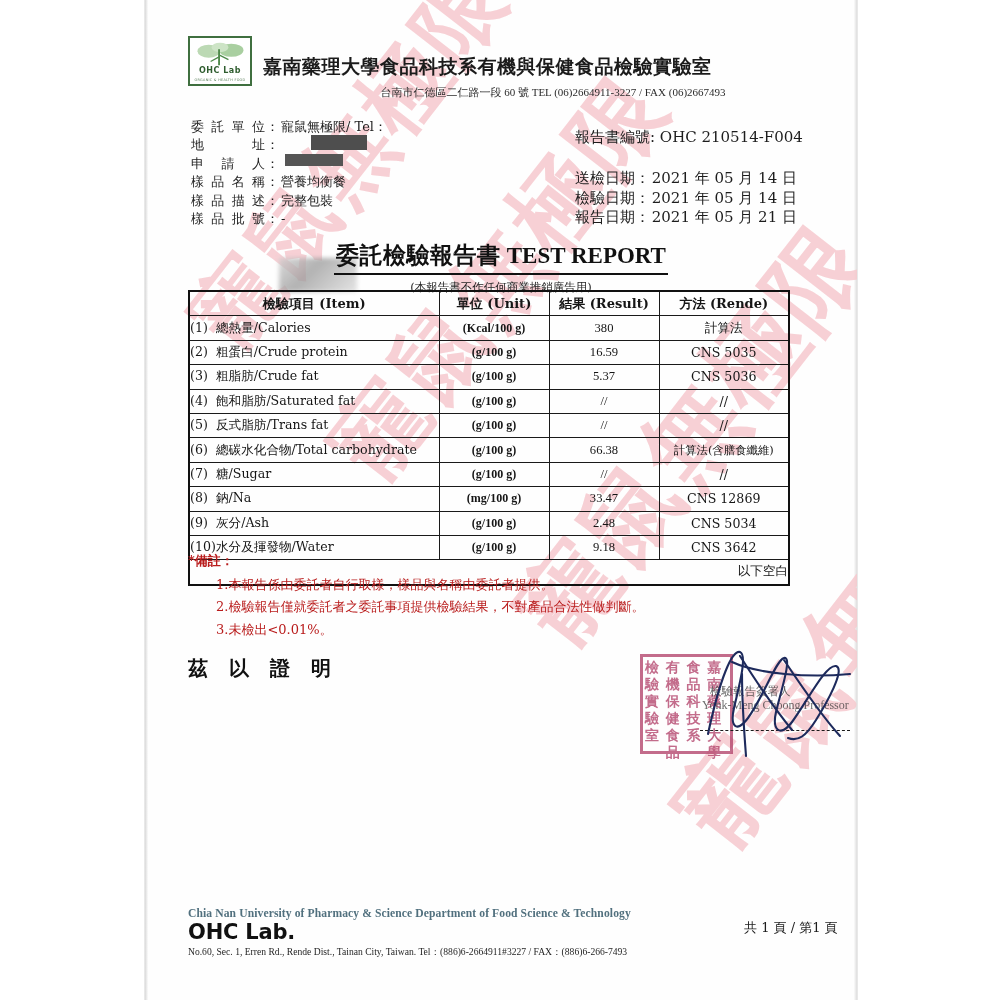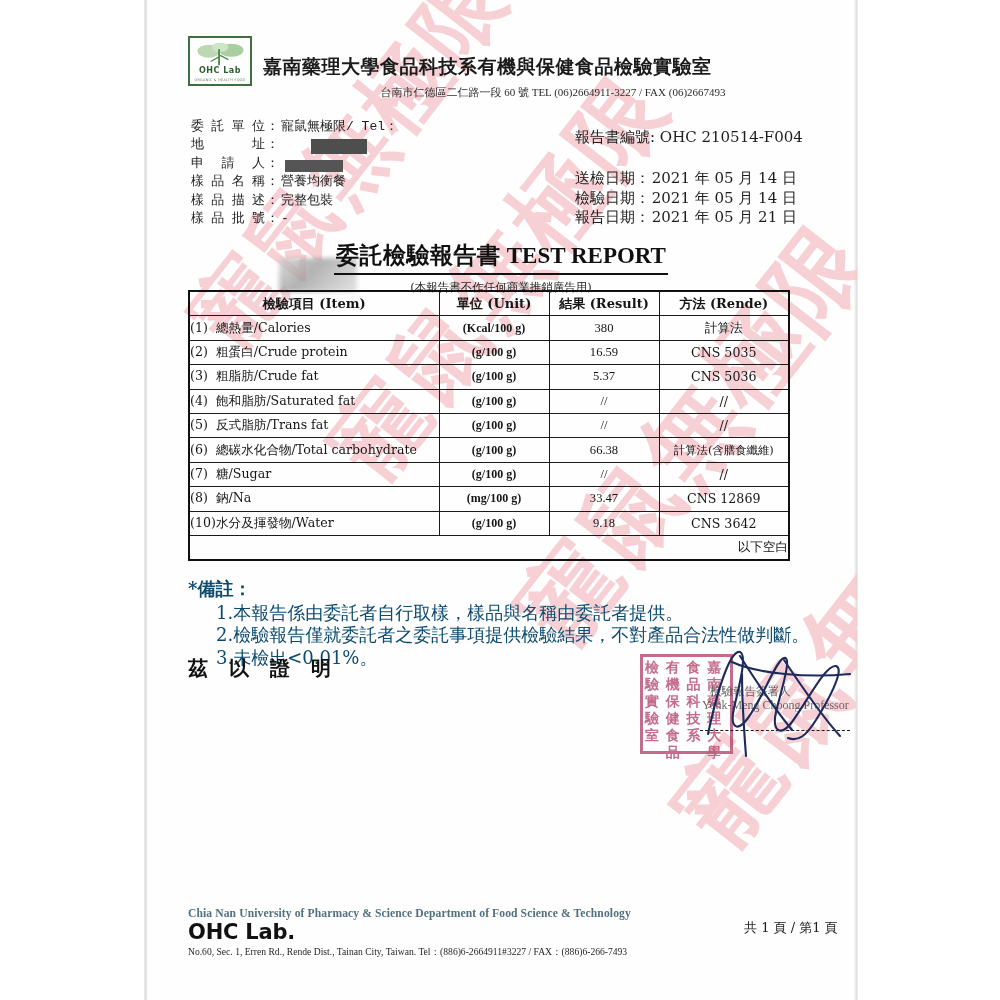--- a/index.html
+++ b/index.html
@@ -149,21 +149,21 @@
 
   
   #meta-left {
     position: absolute;
     left: 46px;
     top: 118px;
     font-size: 13px;
     color: #1d1d1d;
     line-height: 18.4px;
   }
-  .ml-row { display: flex; align-items: flex-end; white-space: nowrap; font-family: Liberation Mono, monospace; }
+  .ml-row { display: flex; align-items: flex-start; white-space: nowrap; }
   .ml-label {
     width: 74px;
     display: inline-block;
     text-align: justify;
     text-align-last: justify;
     font-size: 13px;
   }
   .ml-colon { padding: 0 2px 0 1px; }
   .ml-value { font-size: 13px; }
 
@@ -263,23 +263,23 @@
   td.unit { text-align: center; font-weight: 700; font-size: 12px; }
   td.result { text-align: center; }
   td.method { text-align: center; }
   td.blankrow { text-align: right; height: 22px; border-left: 2px solid #111; border-right: 2px solid #111; }
   .idx { display: inline-block; min-width: 26px; }
 
   
   #notes {
     position: absolute;
     left: 43px;
-    top: 578px;
-    font-size: 18px;
-    color: #0c4a6e;
+    top: 550px;
+    font-size: 13px;
+    color: #b91c1c;
     line-height: 22.5px;
   }
   #notes-title { font-weight: 700; margin-bottom: 1px; }
   .note-line { margin-left: 28px; white-space: nowrap; }
 
   
   #certify {
     position: absolute;
     left: 43px;
     top: 655px;
@@ -543,20 +543,26 @@
               <td class="item cjk"><span class="idx">(7)</span><span>糖/Sugar</span></td>
               <td class="unit">(g/100 g)</td>
               <td class="result">//</td>
               <td class="method cjk">//</td>
             </tr>
             <tr>
               <td class="item cjk"><span class="idx">(8)</span><span>鈉/Na</span></td>
               <td class="unit">(mg/100 g)</td>
               <td class="result">33.47</td>
               <td class="method cjk">CNS 12869</td>
+            </tr>
+            <tr>
+              <td class="item cjk"><span class="idx">(9)</span><span>灰分/Ash</span></td>
+              <td class="unit">(g/100 g)</td>
+              <td class="result">2.48</td>
+              <td class="method cjk">CNS 5034</td>
             </tr>
             <tr>
               <td class="item cjk"><span class="idx">(10)</span><span>水分及揮發物/Water</span></td>
               <td class="unit">(g/100 g)</td>
               <td class="result">9.18</td>
               <td class="method cjk">CNS 3642</td>
             </tr>
             <tr>
               <td class="blankrow cjk" colspan="4">以下空白</td>
             </tr>

